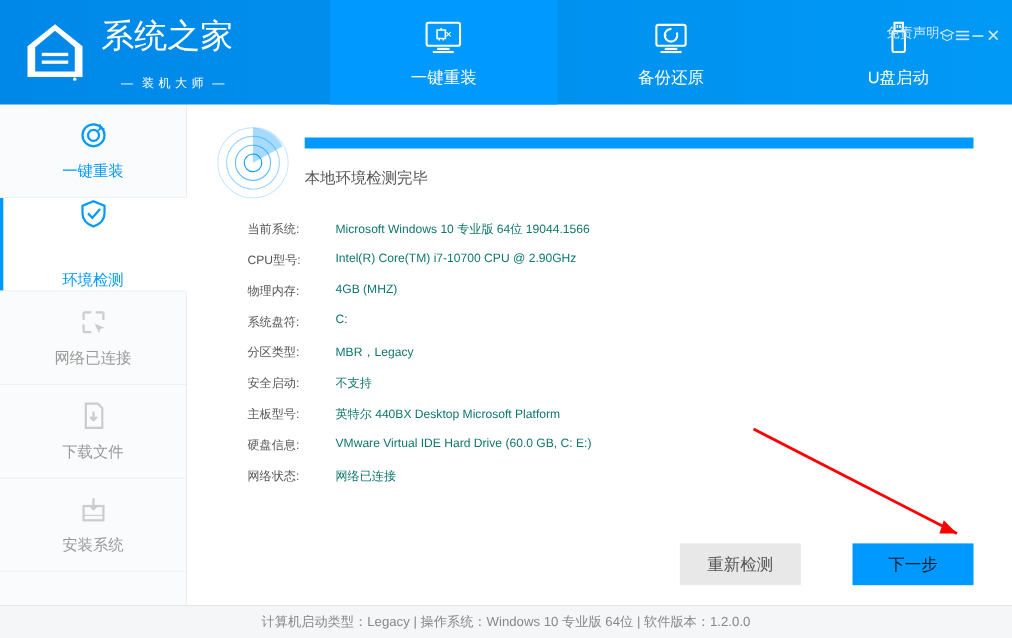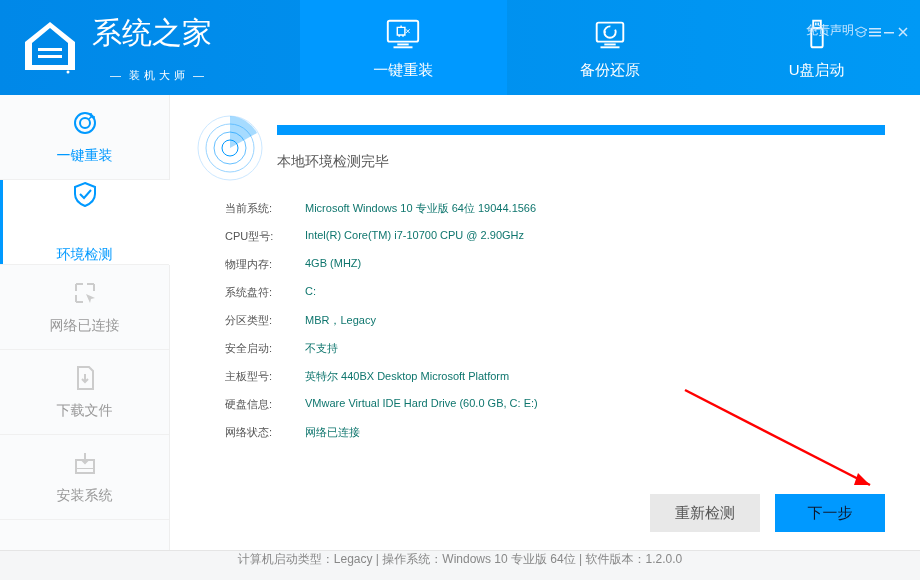--- a/index.html
+++ b/index.html
@@ -36,27 +36,27 @@
     .progress { height: 10px; background: #e0e0e0; margin-bottom: 18px; }
     .progress-fill { height: 100%; background: #0099ff; width: 100%; }
     .scan-status { color: #555; font-size: 14px; }
     
     .info-list { padding-left: 30px; }
     .info-row { display: flex; margin-bottom: 13px; font-size: 11px; color: #666; }
     .info-label { width: 80px; color: #555; }
     .info-value { color: #0f766e; }
     
     .buttons { position: absolute; bottom: 18px; right: 35px; display: flex; gap: 15px; }
-    .btn { width: 110px; height: 38px; border: none; font-size: 15px; cursor: pointer; }
+    .btn { width: 110px; height: 38px; border: none; font-size: 15px; cursor: pointer; margin-left: 32px; }
     .btn-secondary { background: #e8e8e8; color: #555; }
     .btn-primary { background: #0099ff; color: #0f172a; }
     
     .arrow { position: absolute; pointer-events: none; }
     
-    .footer { height: 30px; background: #f5f6f7; border-top: 1px solid #e5e5e5; display: flex; justify-content: center; font-size: 12px; color: #888; }
+    .footer { height: 30px; background: #f5f6f7; border-top: 1px solid #e5e5e5; display: flex; align-items: center; justify-content: center; font-size: 12px; color: #888; }
   </style>
 </head>
 <body>
 
 <div class="header">
   <div class="logo-area">
     <svg class="logo-icon" viewBox="0 0 60 55">
       <path d="M30 2 L55 22 L55 50 L5 50 L5 22 Z M30 8 L12 23 L12 45 L48 45 L48 23 Z" fill="white"></path>
       <rect x="18" y="28" width="24" height="3" fill="white"></rect>
       <rect x="18" y="35" width="24" height="3" fill="white"></rect>

